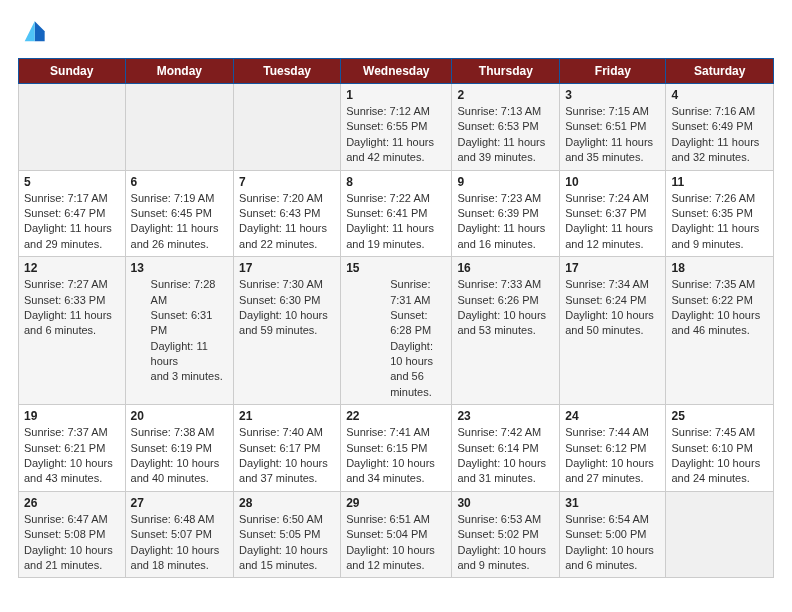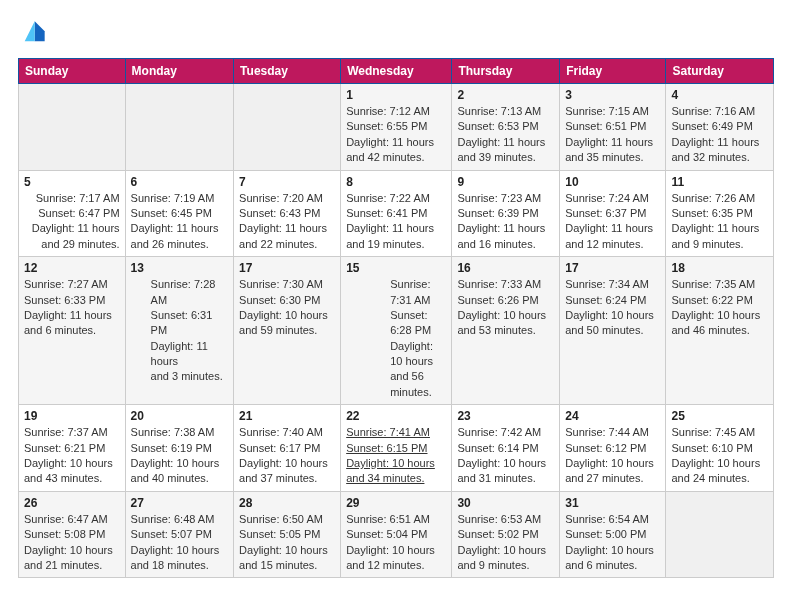--- a/index.html
+++ b/index.html
@@ -50,26 +50,26 @@
     .title-location {
       font-size: 15px;
       color: #444;
     }
     .calendar {
       width: 100%;
       border-collapse: collapse;
       border: 1px solid #ccc;
     }
     .calendar th {
-      background: #be185d;
+      background: #7f1d1d;
       color: #fff;
       font-size: 12px;
       font-weight: bold;
       padding: 5px 6px;
-      text-align: left;
+      text-align: center;
       border: 1px solid #1255a0;
     }
     .calendar td {
       vertical-align: top;
       width: 113px;
       min-height: 80px;
       border: 1px solid #ccc;
       padding: 4px 5px;
       font-size: 9.5px;
       color: #333;
@@ -160,21 +160,21 @@
             <span class="day-num">4</span>
             <div class="day-info" style="white-space: pre-line;">Sunrise: 7:16 AM
 Sunset: 6:49 PM
 Daylight: 11 hours
 and 32 minutes.</div>
           </td>
         </tr>
         <tr>
           <td>
             <span class="day-num">5</span>
-            <div class="day-info" style="white-space: pre-line; text-align: right;">Sunrise: 7:17 AM
+            <div class="day-info" style="white-space: pre-line;">Sunrise: 7:17 AM
 Sunset: 6:47 PM
 Daylight: 11 hours
 and 29 minutes.</div>
           </td>
           <td>
             <span class="day-num">6</span>
             <div class="day-info" style="white-space: pre-line;">Sunrise: 7:19 AM
 Sunset: 6:45 PM
 Daylight: 11 hours
 and 26 minutes.</div>
@@ -283,21 +283,21 @@
           </td>
           <td>
             <span class="day-num">21</span>
             <div class="day-info" style="white-space: pre-line;">Sunrise: 7:40 AM
 Sunset: 6:17 PM
 Daylight: 10 hours
 and 37 minutes.</div>
           </td>
           <td>
             <span class="day-num">22</span>
-            <div class="day-info" style="white-space: pre-line; text-decoration: underline;">Sunrise: 7:41 AM
+            <div class="day-info" style="white-space: pre-line;">Sunrise: 7:41 AM
 Sunset: 6:15 PM
 Daylight: 10 hours
 and 34 minutes.</div>
           </td>
           <td>
             <span class="day-num">23</span>
             <div class="day-info" style="white-space: pre-line;">Sunrise: 7:42 AM
 Sunset: 6:14 PM
 Daylight: 10 hours
 and 31 minutes.</div>

